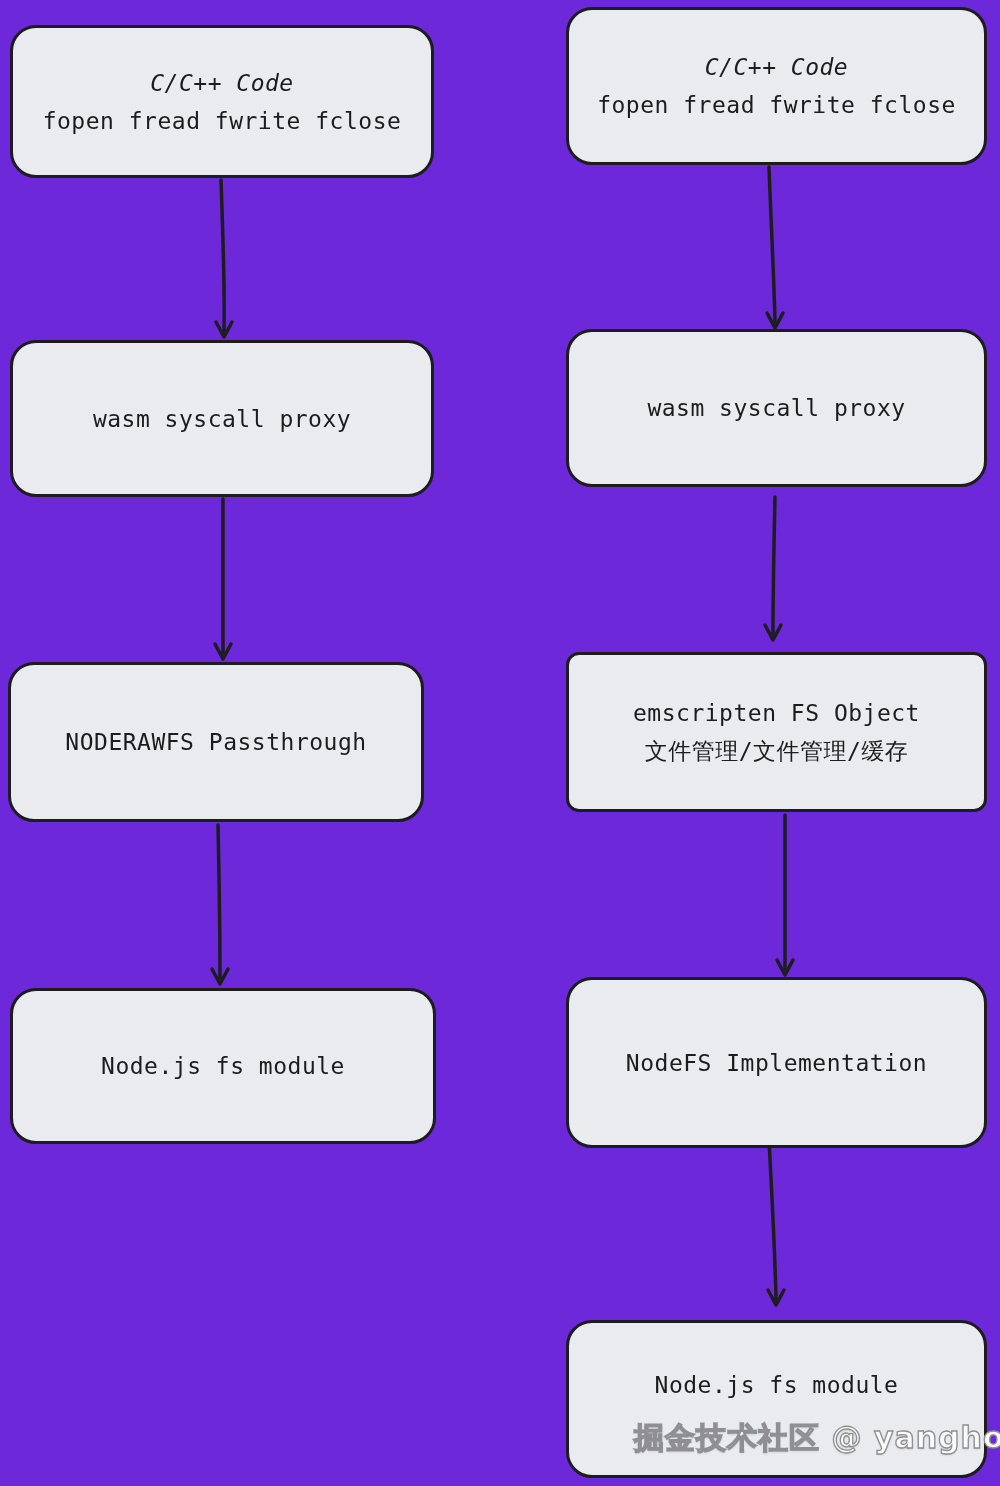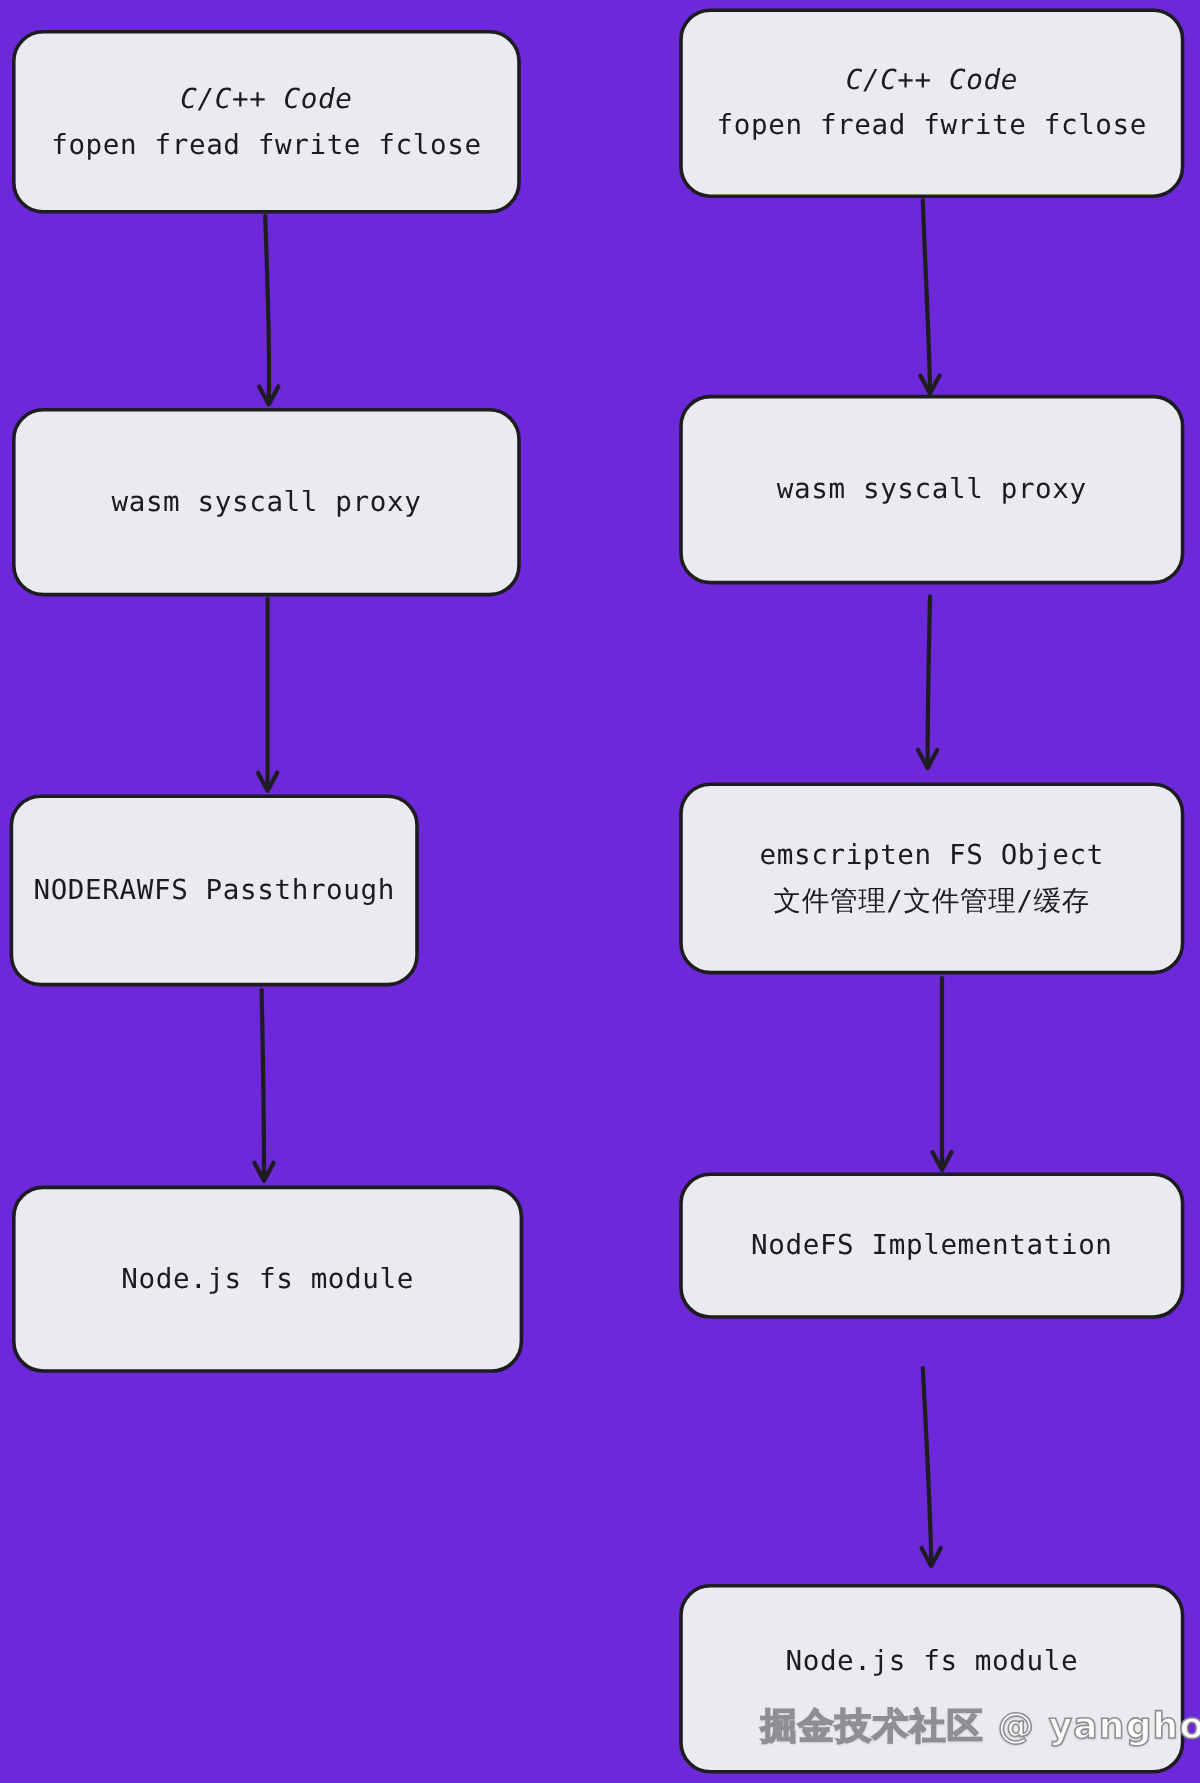--- a/index.html
+++ b/index.html
@@ -107,43 +107,43 @@
 
   <div class="flow-box" style="left:10px; top:25px; width:424px; height:153px;">
     <div class="line italic">C/C++ Code</div>
     <div class="line">fopen fread fwrite fclose</div>
   </div>
 
   <div class="flow-box" style="left:10px; top:340px; width:424px; height:157px;">
     <div class="line">wasm syscall proxy</div>
   </div>
 
-  <div class="flow-box" style="left:8px; top:662px; width:341px; height:160px;">
+  <div class="flow-box" style="left:8px; top:662px; width:416px; height:160px;">
     <div class="line">NODERAWFS Passthrough</div>
   </div>
 
   <div class="flow-box" style="left:10px; top:988px; width:426px; height:156px;">
     <div class="line">Node.js fs module</div>
   </div>
 
   <div class="flow-box" style="left:566px; top:7px; width:421px; height:158px;">
     <div class="line italic">C/C++ Code</div>
     <div class="line">fopen fread fwrite fclose</div>
   </div>
 
   <div class="flow-box" style="left:566px; top:329px; width:421px; height:158px;">
     <div class="line">wasm syscall proxy</div>
   </div>
 
-  <div class="flow-box" style="left:566px; top:652px; width:421px; height:160px;">
+  <div class="flow-box" style="left:566px; top:652px; width:421px; height:160px;border-radius:13px;">
     <div class="line">emscripten FS Object</div>
     <div class="line">文件管理/文件管理/缓存</div>
   </div>
 
-  <div class="flow-box" style="left:566px; top:977px; width:421px; height:122px;">
+  <div class="flow-box" style="left:566px; top:977px; width:421px; height:171px;">
     <div class="line">NodeFS Implementation</div>
   </div>
 
   <div class="flow-box" style="left:566px; top:1320px; width:421px; height:158px;">
     <div class="line" style="margin-top:-28px;">Node.js fs module</div>
   </div>
 
   <div class="watermark">掘金技术社区 @ yangholmes</div>
 
 </div>

